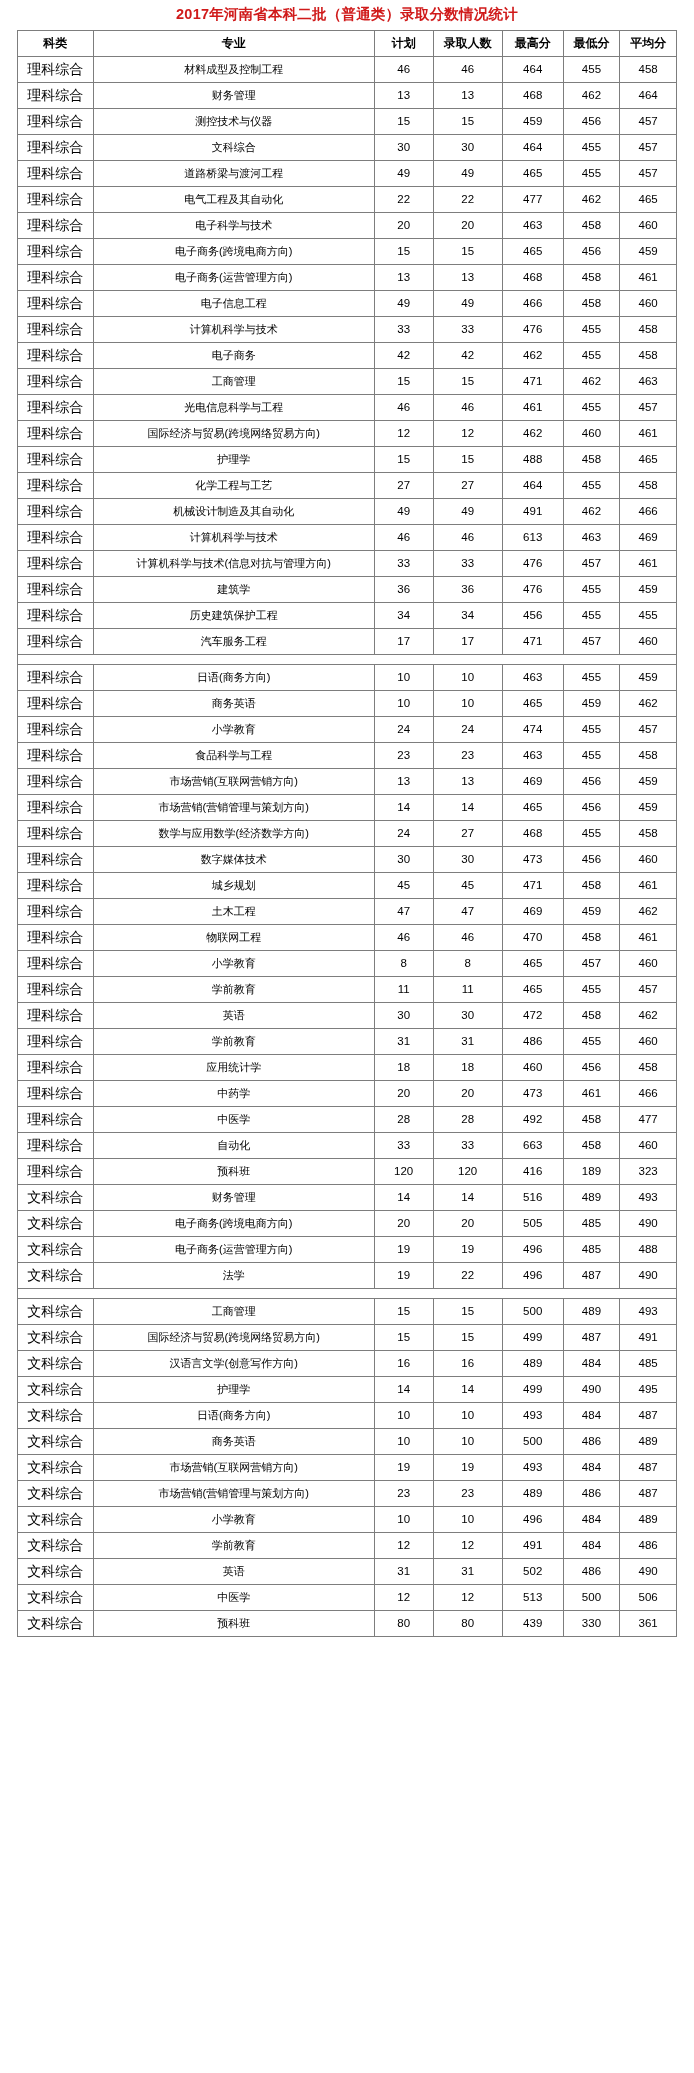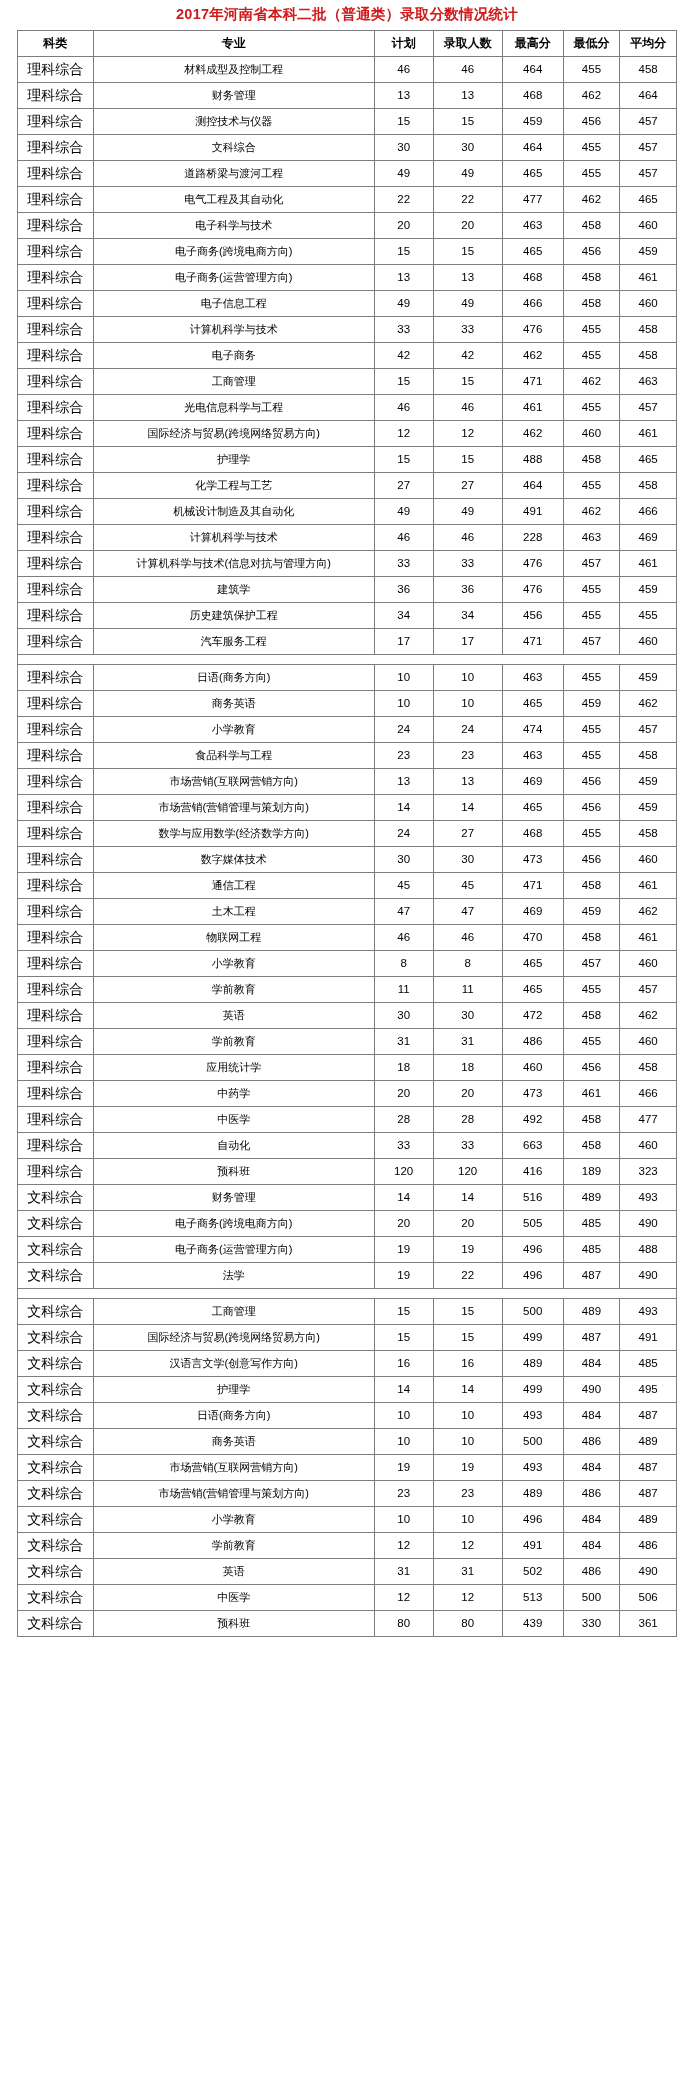--- a/index.html
+++ b/index.html
@@ -265,21 +265,21 @@
           <td>49</td>
           <td>491</td>
           <td>462</td>
           <td>466</td>
         </tr>
         <tr>
           <td class="type">理科综合</td>
           <td class="major">计算机科学与技术</td>
           <td>46</td>
           <td>46</td>
-          <td>228</td>
+          <td>613</td>
           <td>463</td>
           <td>469</td>
         </tr>
         <tr>
           <td class="type">理科综合</td>
           <td class="major">计算机科学与技术(信息对抗与管理方向)</td>
           <td>33</td>
           <td>33</td>
           <td>476</td>
           <td>457</td>
@@ -382,21 +382,21 @@
           <td class="type">理科综合</td>
           <td class="major">数字媒体技术</td>
           <td>30</td>
           <td>30</td>
           <td>473</td>
           <td>456</td>
           <td>460</td>
         </tr>
         <tr>
           <td class="type">理科综合</td>
-          <td class="major">通信工程</td>
+          <td class="major">城乡规划</td>
           <td>45</td>
           <td>45</td>
           <td>471</td>
           <td>458</td>
           <td>461</td>
         </tr>
         <tr>
           <td class="type">理科综合</td>
           <td class="major">土木工程</td>
           <td>47</td>

